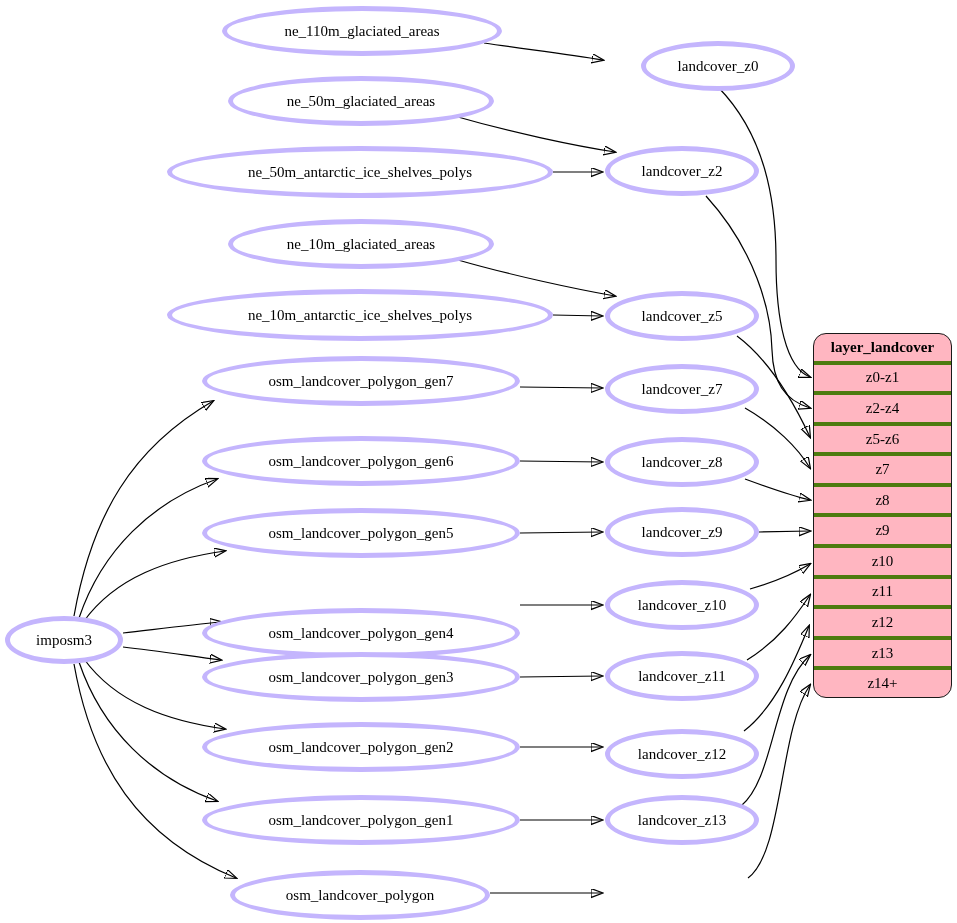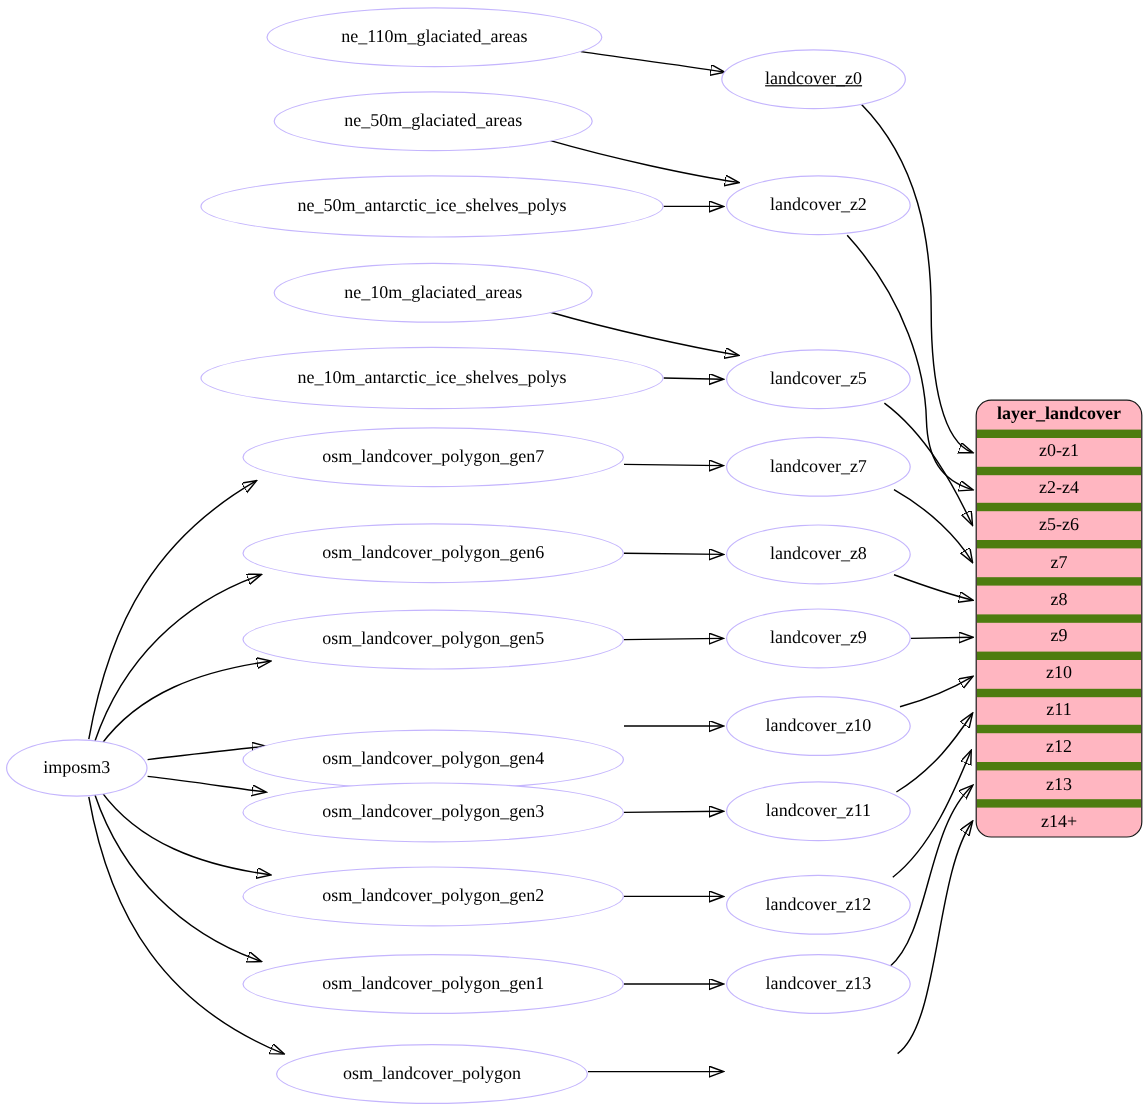--- a/index.html
+++ b/index.html
@@ -5,36 +5,36 @@
   html,body { margin:0; padding:0; background:#ffffff; }
   .stage {
     position:relative; width:957px; height:923px; background:#ffffff;
     font-family:"Liberation Serif", "DejaVu Serif", serif;
     color:#000;
   }
   svg.edges { position:absolute; left:0; top:0; width:957px; height:923px; }
   svg.edges path { fill:none; stroke:#000; stroke-width:1.2; }
   .node {
     position:absolute; box-sizing:border-box;
-    border:1px solid #c4b5fd; border-radius:50%;
+    border:5px solid #c4b5fd; border-radius:50%;
     background:#ffffff;
     display:flex; align-items:center; justify-content:center;
     font-size:15px; white-space:nowrap;
   }
   .rtable {
     position:absolute; left:813px; top:333px; width:139px; height:365px;
     box-sizing:border-box;
     background:#ffb6c1;
     border:1.5px solid #1a1a1a; border-radius:13px;
     display:flex; flex-direction:column; overflow:hidden;
     font-size:15px;
   }
   .rtable .cell {
     flex:1; display:flex; align-items:center; justify-content:center;
-    border-top:7px solid #4d7c0f;
+    border-top:4px solid #4d7c0f;
   }
   .rtable .cell:first-child { border-top:none;font-weight:bold; }
 </style>
 </head>
 <body>
 
 <div class="stage">
 
   <svg class="edges" viewBox="0 0 957 923">
     <defs>
@@ -88,21 +88,21 @@
   <div class="node" style="left:202px; top:436px; width:318px; height:50px;">osm_landcover_polygon_gen6</div>
   <div class="node" style="left:202px; top:508px; width:318px; height:50px;">osm_landcover_polygon_gen5</div>
   <div class="node" style="left:202px; top:608px; width:318px; height:50px;">osm_landcover_polygon_gen4</div>
   <div class="node" style="left:202px; top:652px; width:318px; height:50px;">osm_landcover_polygon_gen3</div>
   <div class="node" style="left:202px; top:722px; width:318px; height:50px;">osm_landcover_polygon_gen2</div>
   <div class="node" style="left:202px; top:795px; width:318px; height:50px;">osm_landcover_polygon_gen1</div>
   <div class="node" style="left:230px; top:870px; width:260px; height:50px;">osm_landcover_polygon</div>
 
   <div class="node" style="left:5px; top:616px; width:118px; height:48px;">imposm3</div>
 
-  <div class="node" style="left:601px; top:41px;  width:154px; height:50px;text-decoration:underline;">landcover_z0</div>
+  <div class="node" style="left:641px; top:41px;  width:154px; height:50px;">landcover_z0</div>
   <div class="node" style="left:605px; top:146px; width:154px; height:50px;">landcover_z2</div>
   <div class="node" style="left:605px; top:291px; width:154px; height:50px;">landcover_z5</div>
   <div class="node" style="left:605px; top:364px; width:154px; height:50px;">landcover_z7</div>
   <div class="node" style="left:605px; top:437px; width:154px; height:50px;">landcover_z8</div>
   <div class="node" style="left:605px; top:507px; width:154px; height:50px;">landcover_z9</div>
   <div class="node" style="left:605px; top:580px; width:154px; height:50px;">landcover_z10</div>
   <div class="node" style="left:605px; top:651px; width:154px; height:50px;">landcover_z11</div>
   <div class="node" style="left:605px; top:729px; width:154px; height:50px;">landcover_z12</div>
   <div class="node" style="left:605px; top:795px; width:154px; height:50px;">landcover_z13</div>
 

